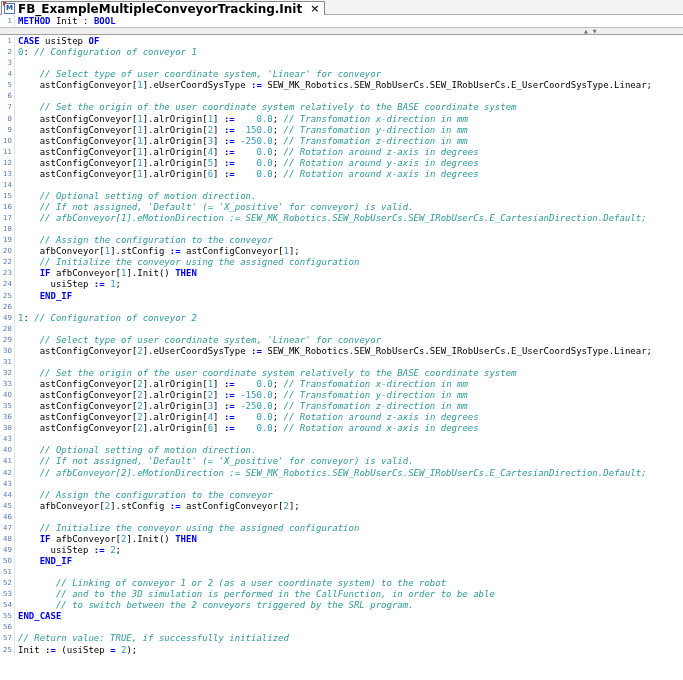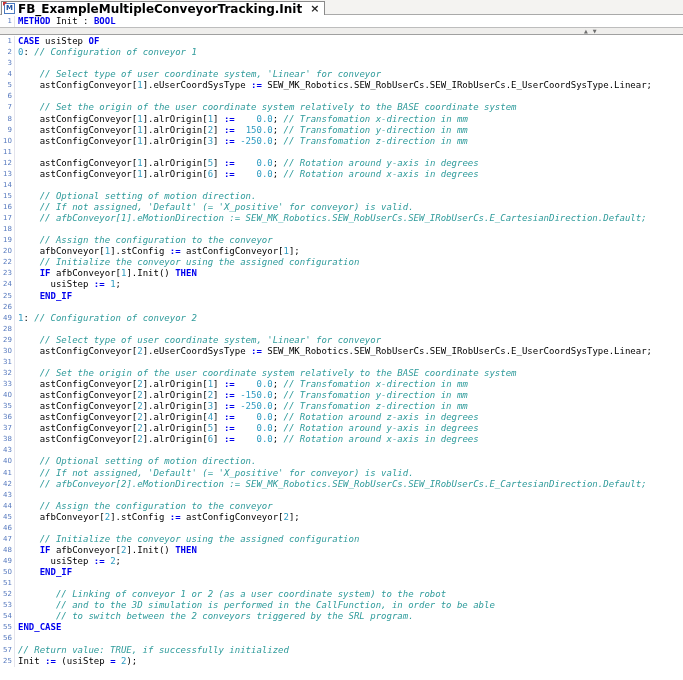--- a/index.html
+++ b/index.html
@@ -75,21 +75,21 @@
     <div class="row"><span class="gutter">1</span><span class="code"><span class="k">CASE</span><span class="t"> usiStep </span><span class="k">OF</span></span></div>
     <div class="row"><span class="gutter">2</span><span class="code"><span class="n">0</span><span class="t">: </span><span class="c">// Configuration of conveyor 1</span></span></div>
     <div class="row"><span class="gutter">3</span><span class="code"></span></div>
     <div class="row"><span class="gutter">4</span><span class="code"><span class="t">    </span><span class="c">// Select type of user coordinate system, 'Linear' for conveyor</span></span></div>
     <div class="row"><span class="gutter">5</span><span class="code"><span class="t">    astConfigConveyor[</span><span class="n">1</span><span class="t">].eUserCoordSysType </span><span class="o">:=</span><span class="t"> SEW_MK_Robotics.SEW_RobUserCs.SEW_IRobUserCs.E_UserCoordSysType.Linear;</span></span></div>
     <div class="row"><span class="gutter">6</span><span class="code"></span></div>
     <div class="row"><span class="gutter">7</span><span class="code"><span class="t">    </span><span class="c">// Set the origin of the user coordinate system relatively to the BASE coordinate system</span></span></div>
     <div class="row"><span class="gutter">8</span><span class="code"><span class="t">    astConfigConveyor[</span><span class="n">1</span><span class="t">].alrOrigin[</span><span class="n">1</span><span class="t">] </span><span class="o">:=</span><span class="t">    </span><span class="n">0.0</span><span class="t">; </span><span class="c">// Transfomation x-direction in mm</span></span></div>
     <div class="row"><span class="gutter">9</span><span class="code"><span class="t">    astConfigConveyor[</span><span class="n">1</span><span class="t">].alrOrigin[</span><span class="n">2</span><span class="t">] </span><span class="o">:=</span><span class="t">  </span><span class="n">150.0</span><span class="t">; </span><span class="c">// Transfomation y-direction in mm</span></span></div>
     <div class="row"><span class="gutter">10</span><span class="code"><span class="t">    astConfigConveyor[</span><span class="n">1</span><span class="t">].alrOrigin[</span><span class="n">3</span><span class="t">] </span><span class="o">:=</span><span class="t"> </span><span class="n">-250.0</span><span class="t">; </span><span class="c">// Transfomation z-direction in mm</span></span></div>
-    <div class="row"><span class="gutter">11</span></div>
+    <div class="row"><span class="gutter">11</span><span class="code"><span class="t">    astConfigConveyor[</span><span class="n">1</span><span class="t">].alrOrigin[</span><span class="n">4</span><span class="t">] </span><span class="o">:=</span><span class="t">    </span><span class="n">0.0</span><span class="t">; </span><span class="c">// Rotation around z-axis in degrees</span></span></div>
     <div class="row"><span class="gutter">12</span><span class="code"><span class="t">    astConfigConveyor[</span><span class="n">1</span><span class="t">].alrOrigin[</span><span class="n">5</span><span class="t">] </span><span class="o">:=</span><span class="t">    </span><span class="n">0.0</span><span class="t">; </span><span class="c">// Rotation around y-axis in degrees</span></span></div>
     <div class="row"><span class="gutter">13</span><span class="code"><span class="t">    astConfigConveyor[</span><span class="n">1</span><span class="t">].alrOrigin[</span><span class="n">6</span><span class="t">] </span><span class="o">:=</span><span class="t">    </span><span class="n">0.0</span><span class="t">; </span><span class="c">// Rotation around x-axis in degrees</span></span></div>
     <div class="row"><span class="gutter">14</span><span class="code"></span></div>
     <div class="row"><span class="gutter">15</span><span class="code"><span class="t">    </span><span class="c">// Optional setting of motion direction.</span></span></div>
     <div class="row"><span class="gutter">16</span><span class="code"><span class="t">    </span><span class="c">// If not assigned, 'Default' (= 'X_positive' for conveyor) is valid.</span></span></div>
     <div class="row"><span class="gutter">17</span><span class="code"><span class="t">    </span><span class="c">// afbConveyor[1].eMotionDirection := SEW_MK_Robotics.SEW_RobUserCs.SEW_IRobUserCs.E_CartesianDirection.Default;</span></span></div>
     <div class="row"><span class="gutter">18</span><span class="code"></span></div>
     <div class="row"><span class="gutter">19</span><span class="code"><span class="t">    </span><span class="c">// Assign the configuration to the conveyor</span></span></div>
     <div class="row"><span class="gutter">20</span><span class="code"><span class="t">    afbConveyor[</span><span class="n">1</span><span class="t">].stConfig </span><span class="o">:=</span><span class="t"> astConfigConveyor[</span><span class="n">1</span><span class="t">];</span></span></div>
     <div class="row"><span class="gutter">22</span><span class="code"><span class="t">    </span><span class="c">// Initialize the conveyor using the assigned configuration</span></span></div>
@@ -100,21 +100,20 @@
     <div class="row"><span class="gutter">49</span><span class="code"><span class="n">1</span><span class="t">: </span><span class="c">// Configuration of conveyor 2</span></span></div>
     <div class="row"><span class="gutter">28</span><span class="code"></span></div>
     <div class="row"><span class="gutter">29</span><span class="code"><span class="t">    </span><span class="c">// Select type of user coordinate system, 'Linear' for conveyor</span></span></div>
     <div class="row"><span class="gutter">30</span><span class="code"><span class="t">    astConfigConveyor[</span><span class="n">2</span><span class="t">].eUserCoordSysType </span><span class="o">:=</span><span class="t"> SEW_MK_Robotics.SEW_RobUserCs.SEW_IRobUserCs.E_UserCoordSysType.Linear;</span></span></div>
     <div class="row"><span class="gutter">31</span><span class="code"></span></div>
     <div class="row"><span class="gutter">32</span><span class="code"><span class="t">    </span><span class="c">// Set the origin of the user coordinate system relatively to the BASE coordinate system</span></span></div>
     <div class="row"><span class="gutter">33</span><span class="code"><span class="t">    astConfigConveyor[</span><span class="n">2</span><span class="t">].alrOrigin[</span><span class="n">1</span><span class="t">] </span><span class="o">:=</span><span class="t">    </span><span class="n">0.0</span><span class="t">; </span><span class="c">// Transfomation x-direction in mm</span></span></div>
     <div class="row"><span class="gutter">40</span><span class="code"><span class="t">    astConfigConveyor[</span><span class="n">2</span><span class="t">].alrOrigin[</span><span class="n">2</span><span class="t">] </span><span class="o">:=</span><span class="t"> </span><span class="n">-150.0</span><span class="t">; </span><span class="c">// Transfomation y-direction in mm</span></span></div>
     <div class="row"><span class="gutter">35</span><span class="code"><span class="t">    astConfigConveyor[</span><span class="n">2</span><span class="t">].alrOrigin[</span><span class="n">3</span><span class="t">] </span><span class="o">:=</span><span class="t"> </span><span class="n">-250.0</span><span class="t">; </span><span class="c">// Transfomation z-direction in mm</span></span></div>
     <div class="row"><span class="gutter">36</span><span class="code"><span class="t">    astConfigConveyor[</span><span class="n">2</span><span class="t">].alrOrigin[</span><span class="n">4</span><span class="t">] </span><span class="o">:=</span><span class="t">    </span><span class="n">0.0</span><span class="t">; </span><span class="c">// Rotation around z-axis in degrees</span></span></div>
-    <div class="row"><span class="gutter">37</span><span class="code"><span class="t">    astConfigConveyor[</span><span class="n">2</span><span class="t">].alrOrigin[</span><span class="n">5</span><span class="t">] </span><span class="o">:=</span><span class="t">    </span><span class="n">0.0</span><span class="t">; </span><span class="c">// Rotation around y-axis in degrees</span></span></div>
     <div class="row"><span class="gutter">38</span><span class="code"><span class="t">    astConfigConveyor[</span><span class="n">2</span><span class="t">].alrOrigin[</span><span class="n">6</span><span class="t">] </span><span class="o">:=</span><span class="t">    </span><span class="n">0.0</span><span class="t">; </span><span class="c">// Rotation around x-axis in degrees</span></span></div>
     <div class="row"><span class="gutter">43</span><span class="code"></span></div>
     <div class="row"><span class="gutter">40</span><span class="code"><span class="t">    </span><span class="c">// Optional setting of motion direction.</span></span></div>
     <div class="row"><span class="gutter">41</span><span class="code"><span class="t">    </span><span class="c">// If not assigned, 'Default' (= 'X_positive' for conveyor) is valid.</span></span></div>
     <div class="row"><span class="gutter">42</span><span class="code"><span class="t">    </span><span class="c">// afbConveyor[2].eMotionDirection := SEW_MK_Robotics.SEW_RobUserCs.SEW_IRobUserCs.E_CartesianDirection.Default;</span></span></div>
     <div class="row"><span class="gutter">43</span><span class="code"></span></div>
     <div class="row"><span class="gutter">44</span><span class="code"><span class="t">    </span><span class="c">// Assign the configuration to the conveyor</span></span></div>
     <div class="row"><span class="gutter">45</span><span class="code"><span class="t">    afbConveyor[</span><span class="n">2</span><span class="t">].stConfig </span><span class="o">:=</span><span class="t"> astConfigConveyor[</span><span class="n">2</span><span class="t">];</span></span></div>
     <div class="row"><span class="gutter">46</span><span class="code"></span></div>
     <div class="row"><span class="gutter">47</span><span class="code"><span class="t">    </span><span class="c">// Initialize the conveyor using the assigned configuration</span></span></div>

